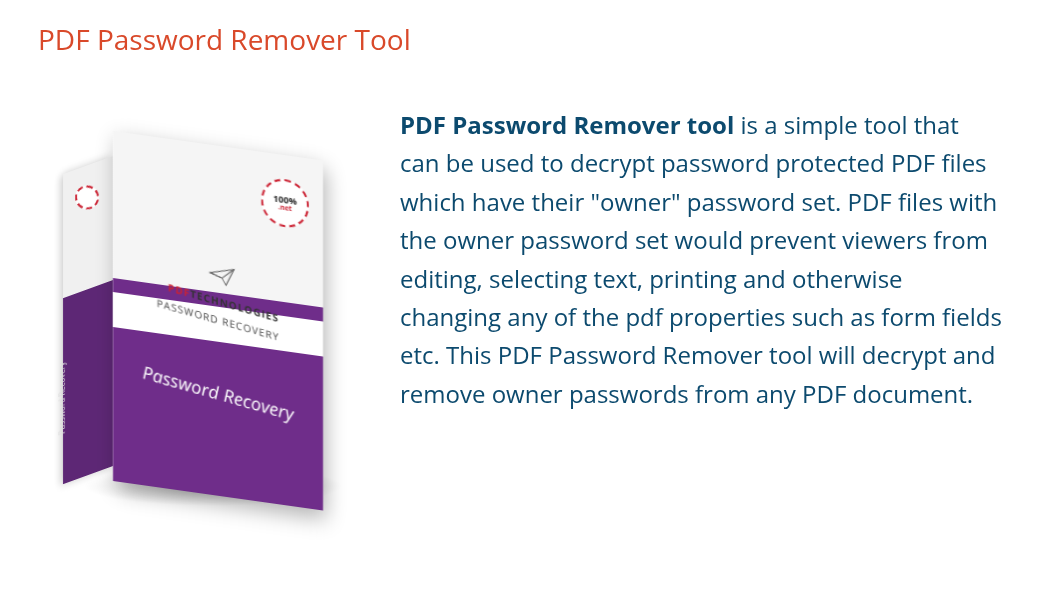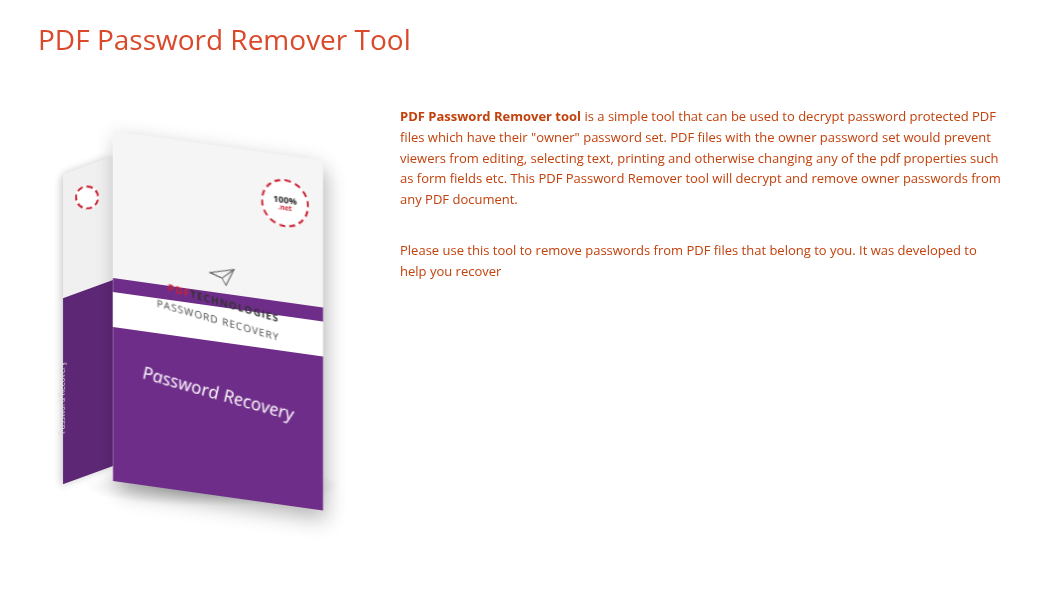--- a/index.html
+++ b/index.html
@@ -156,22 +156,22 @@
     .shadow {
       position: absolute;
       left: 20px;
       bottom: -5px;
       width: 260px;
       height: 40px;
       background: radial-gradient(ellipse at center, rgba(0,0,0,0.25) 0%, rgba(0,0,0,0) 70%);
     }
     .text-content {
       flex: 1;
-      color: #c2410c;
-      font-size: 13px;
+      color: #0c4a6e;
+      font-size: 24px;
       line-height: 1.6;
     }
     .text-content p {
       margin-bottom: 30px;
     }
     .text-content strong {
       font-weight: 700;
     }
   </style>
 </head>
@@ -206,15 +206,14 @@
         <div class="white-band-text">PASSWORD RECOVERY</div>
         <div class="main-label">Password Recovery</div>
       </div>
     </div>
   </div>
 
   <div class="text-content">
     <p>
       <strong>PDF Password Remover tool</strong><span> is a simple tool that can be used to decrypt password protected PDF files which have their "owner" password set. PDF files with the owner password set would prevent viewers from editing, selecting text, printing and otherwise changing any of the pdf properties such as form fields etc. This PDF Password Remover tool will decrypt and remove owner passwords from any PDF document.</span>
     </p>
-    <p>Please use this tool to remove passwords from PDF files that belong to you. It was developed to help you recover</p>
   </div>
 </div>
 
 </body></html>

